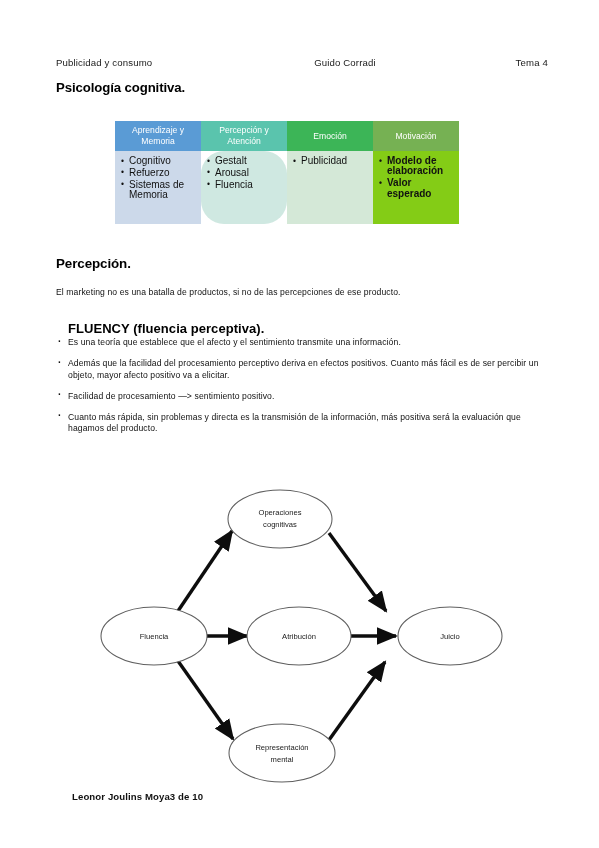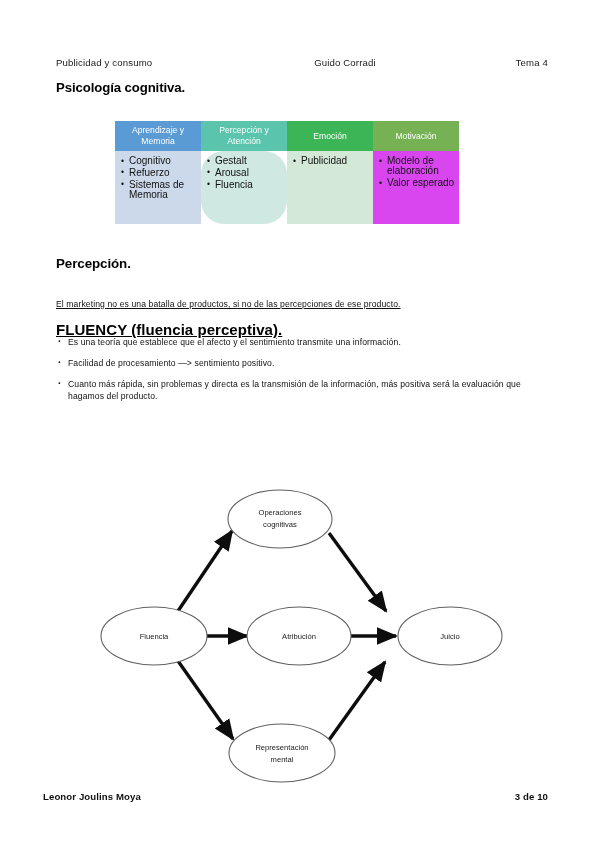--- a/index.html
+++ b/index.html
@@ -111,25 +111,24 @@
     position: absolute;
     left: 56px;
     right: 52px;
     font-size: 8.6px;
     line-height: 12px;
     letter-spacing: 0.1px;
     color: #111111;
   }
   .sub-head {
     position: absolute;
-    left: 56px;
-    font-size: 15px;
+    left: 68px;
+    font-size: 13px;
     font-weight: bold;
     letter-spacing: 0.05px;
-    text-decoration: underline;
   }
   .blist {
     position: absolute;
     left: 56px;
     right: 48px;
     list-style: none;
   }
   .blist li {
     position: relative;
     font-size: 8.6px;
@@ -169,25 +168,25 @@
     text-anchor: middle;
   }
   .edge {
     stroke: #0d0d0d;
     fill: none;
   }
 
   
   .footer {
     position: absolute;
-    left: 43px;
+    left: 72px;
     right: 51px;
     top: 791px;
     display: flex;
-    justify-content: space-between;
+    justify-content: flex-start;
     align-items: baseline;
     font-size: 9.6px;
     font-weight: bold;
     letter-spacing: 0.1px;
     color: #111111;
   }
 </style>
 </head>
 <body>
 
@@ -229,36 +228,37 @@
       <div class="card-head" style="background: rgb(60, 181, 87);">Emoción</div>
       <div class="card-body" style="background: rgb(212, 232, 215);">
         <ul>
           <li>Publicidad</li>
         </ul>
       </div>
     </div>
 
     <div class="card">
       <div class="card-head" style="background: rgb(118, 177, 83);">Motivación</div>
-      <div class="card-body" style="background: #d946ef;">
+      <div class="card-body" style="background: #84cc16; font-weight: bold;">
         <ul>
           <li>Modelo de elaboración</li>
           <li>Valor esperado</li>
         </ul>
       </div>
     </div>
 
   </div>
 
   <h3 class="sec-head" style="top:256px;">Percepción.</h3>
-  <p class="para" style="top:298px;text-decoration:underline;">El marketing no es una batalla de productos, si no de las percepciones de ese producto.</p>
+  <p class="para" style="top:286px;">El marketing no es una batalla de productos, si no de las percepciones de ese producto.</p>
   <h4 class="sub-head" style="top:321px;">FLUENCY (fluencia perceptiva).</h4>
 
   <ul class="blist" style="top:337px;">
     <li>Es una teoría que establece que el afecto y el sentimiento transmite una información.</li>
+    <li>Además que la facilidad del procesamiento perceptivo deriva en efectos positivos. Cuanto más fácil es de ser percibir un objeto, mayor afecto positivo va a elicitar.</li>
     <li>Facilidad de procesamiento —&gt; sentimiento positivo.</li>
     <li>Cuanto más rápida, sin problemas y directa es la transmisión de la información, más positiva será la evaluación que hagamos del producto.</li>
   </ul>
 
   <div class="diagram">
     <svg width="430" height="305" viewBox="0 0 430 305">
       <defs>
         <marker id="ah" markerWidth="7" markerHeight="7" refX="5.6" refY="3.1" orient="auto" markerUnits="strokeWidth">
           <path d="M0,0.5 L6.2,3.1 L0,5.7 z" fill="#0d0d0d"></path>
         </marker>

